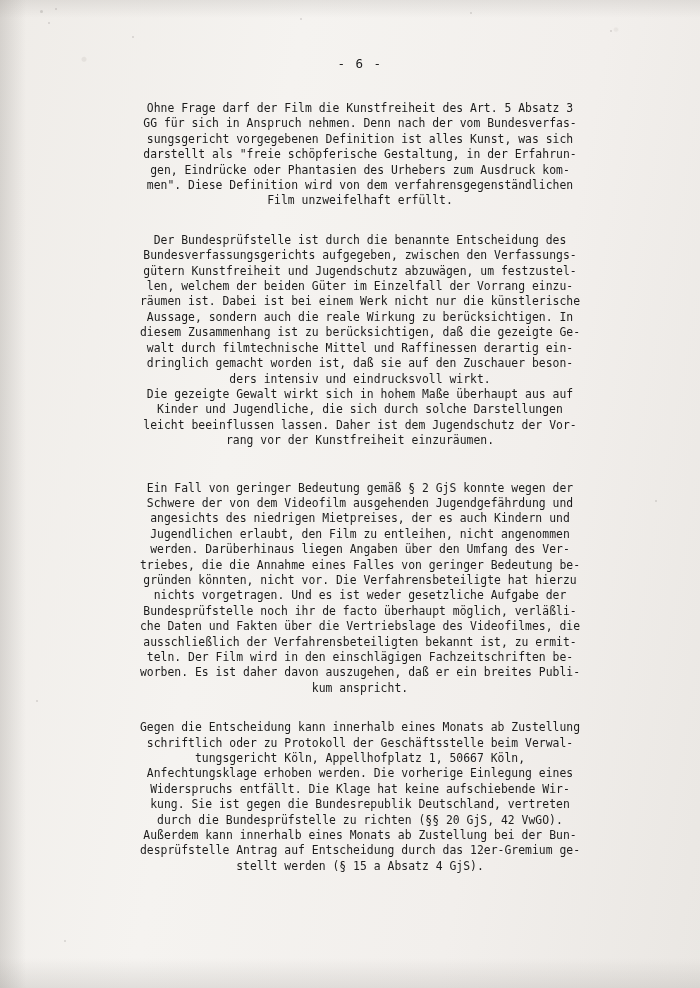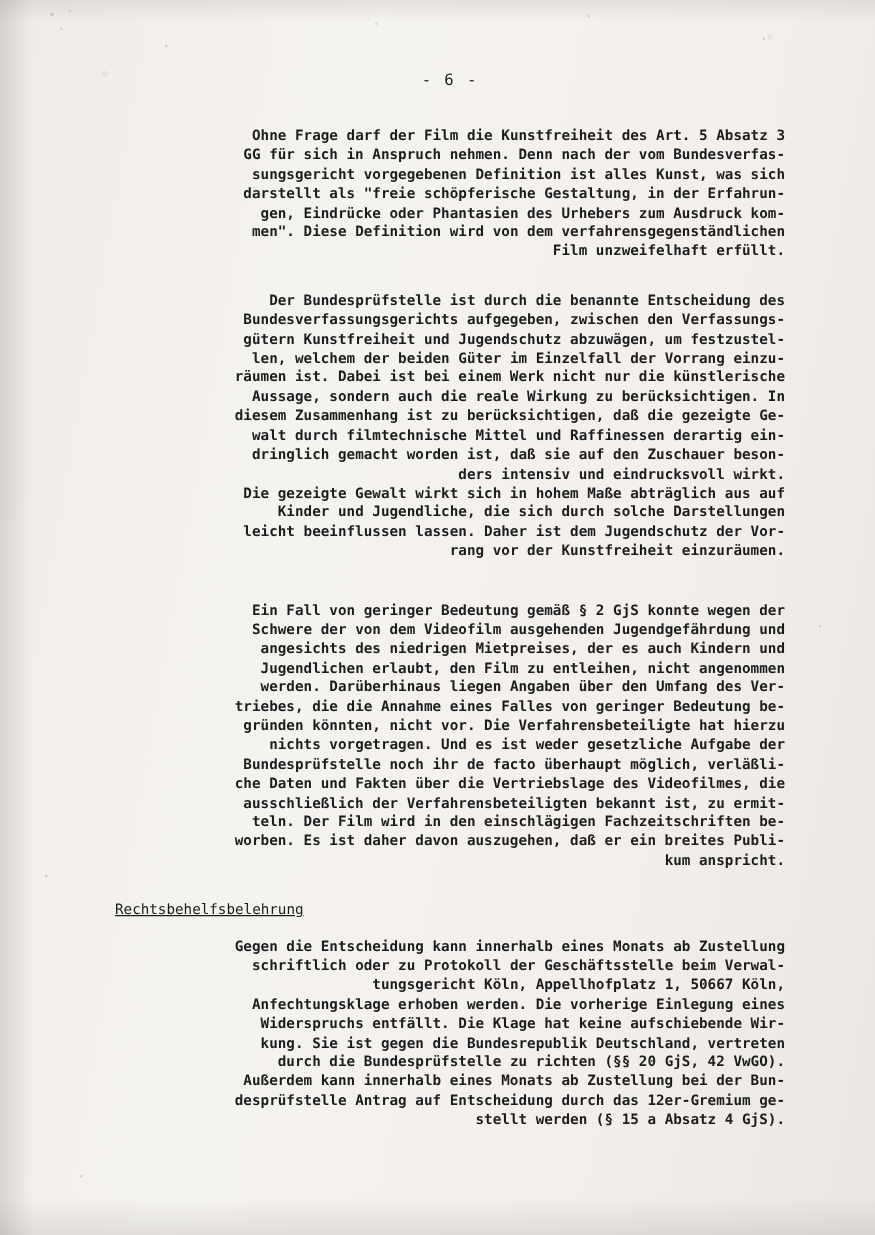--- a/index.html
+++ b/index.html
@@ -39,24 +39,23 @@
     font-size: 12.5px;
     letter-spacing: 1.5px;
     margin-bottom: 30px;
     color: #212121;
   }
   .para {
     font-size: 11.4px;
     line-height: 15.4px;
     letter-spacing: 0.02px;
     margin: 0 0 14px 0;
-    text-align: right;
+    text-align: center;
     white-space: pre-wrap;
     color: #1c1c1c;
-    font-weight: bold;
   }
   .para.tight {
     margin-bottom: 0;
   }
   .gap-lg {
     height: 18px;
   }
   .gap-md {
     height: 10px;
   }
@@ -128,21 +127,21 @@
 Bundesverfassungsgerichts aufgegeben, zwischen den Verfassungs-
 gütern Kunstfreiheit und Jugendschutz abzuwägen, um festzustel-
 len, welchem der beiden Güter im Einzelfall der Vorrang einzu-
 räumen ist. Dabei ist bei einem Werk nicht nur die künstlerische
 Aussage, sondern auch die reale Wirkung zu berücksichtigen. In
 diesem Zusammenhang ist zu berücksichtigen, daß die gezeigte Ge-
 walt durch filmtechnische Mittel und Raffinessen derartig ein-
 dringlich gemacht worden ist, daß sie auf den Zuschauer beson-
 ders intensiv und eindrucksvoll wirkt.</p>
 
-    <p class="para">Die gezeigte Gewalt wirkt sich in hohem Maße abträglich aus auf
+    <p class="para">Die gezeigte Gewalt wirkt sich in hohem Maße überhaupt aus auf
 Kinder und Jugendliche, die sich durch solche Darstellungen
 leicht beeinflussen lassen. Daher ist dem Jugendschutz der Vor-
 rang vor der Kunstfreiheit einzuräumen.</p>
 
     <div class="gap-lg"></div>
 
     <p class="para">Ein Fall von geringer Bedeutung gemäß § 2 GjS konnte wegen der
 Schwere der von dem Videofilm ausgehenden Jugendgefährdung und
 angesichts des niedrigen Mietpreises, der es auch Kindern und
 Jugendlichen erlaubt, den Film zu entleihen, nicht angenommen
@@ -152,21 +151,20 @@
 nichts vorgetragen. Und es ist weder gesetzliche Aufgabe der
 Bundesprüfstelle noch ihr de facto überhaupt möglich, verläßli-
 che Daten und Fakten über die Vertriebslage des Videofilmes, die
 ausschließlich der Verfahrensbeteiligten bekannt ist, zu ermit-
 teln. Der Film wird in den einschlägigen Fachzeitschriften be-
 worben. Es ist daher davon auszugehen, daß er ein breites Publi-
 kum anspricht.</p>
 
     <div class="gap-md"></div>
 
-    <div class="heading">Rechtsbehelfsbelehrung</div>
 
     <p class="para">Gegen die Entscheidung kann innerhalb eines Monats ab Zustellung
 schriftlich oder zu Protokoll der Geschäftsstelle beim Verwal-
 tungsgericht Köln, Appellhofplatz 1, 50667 Köln,
 Anfechtungsklage erhoben werden. Die vorherige Einlegung eines
 Widerspruchs entfällt. Die Klage hat keine aufschiebende Wir-
 kung. Sie ist gegen die Bundesrepublik Deutschland, vertreten
 durch die Bundesprüfstelle zu richten (§§ 20 GjS, 42 VwGO).
 Außerdem kann innerhalb eines Monats ab Zustellung bei der Bun-
 desprüfstelle Antrag auf Entscheidung durch das 12er-Gremium ge-

